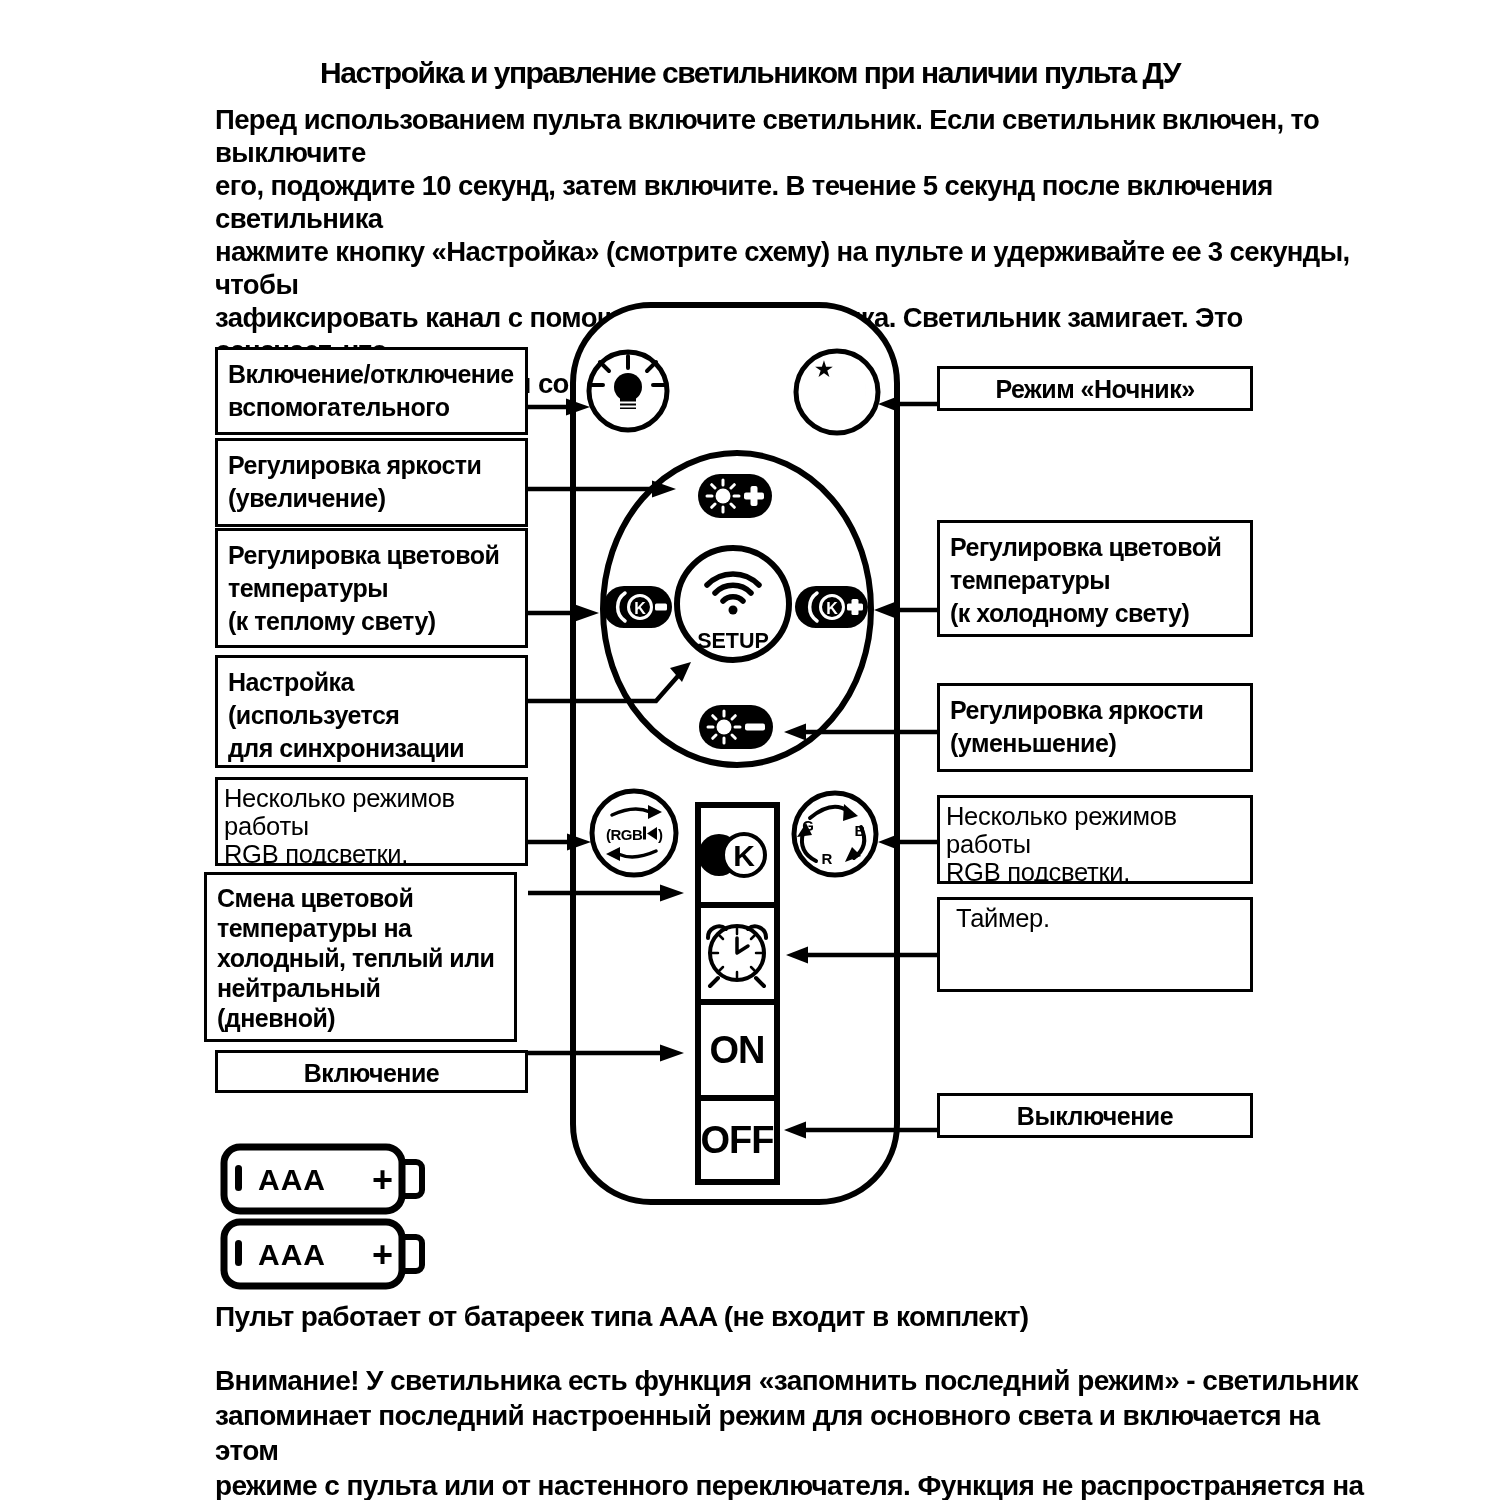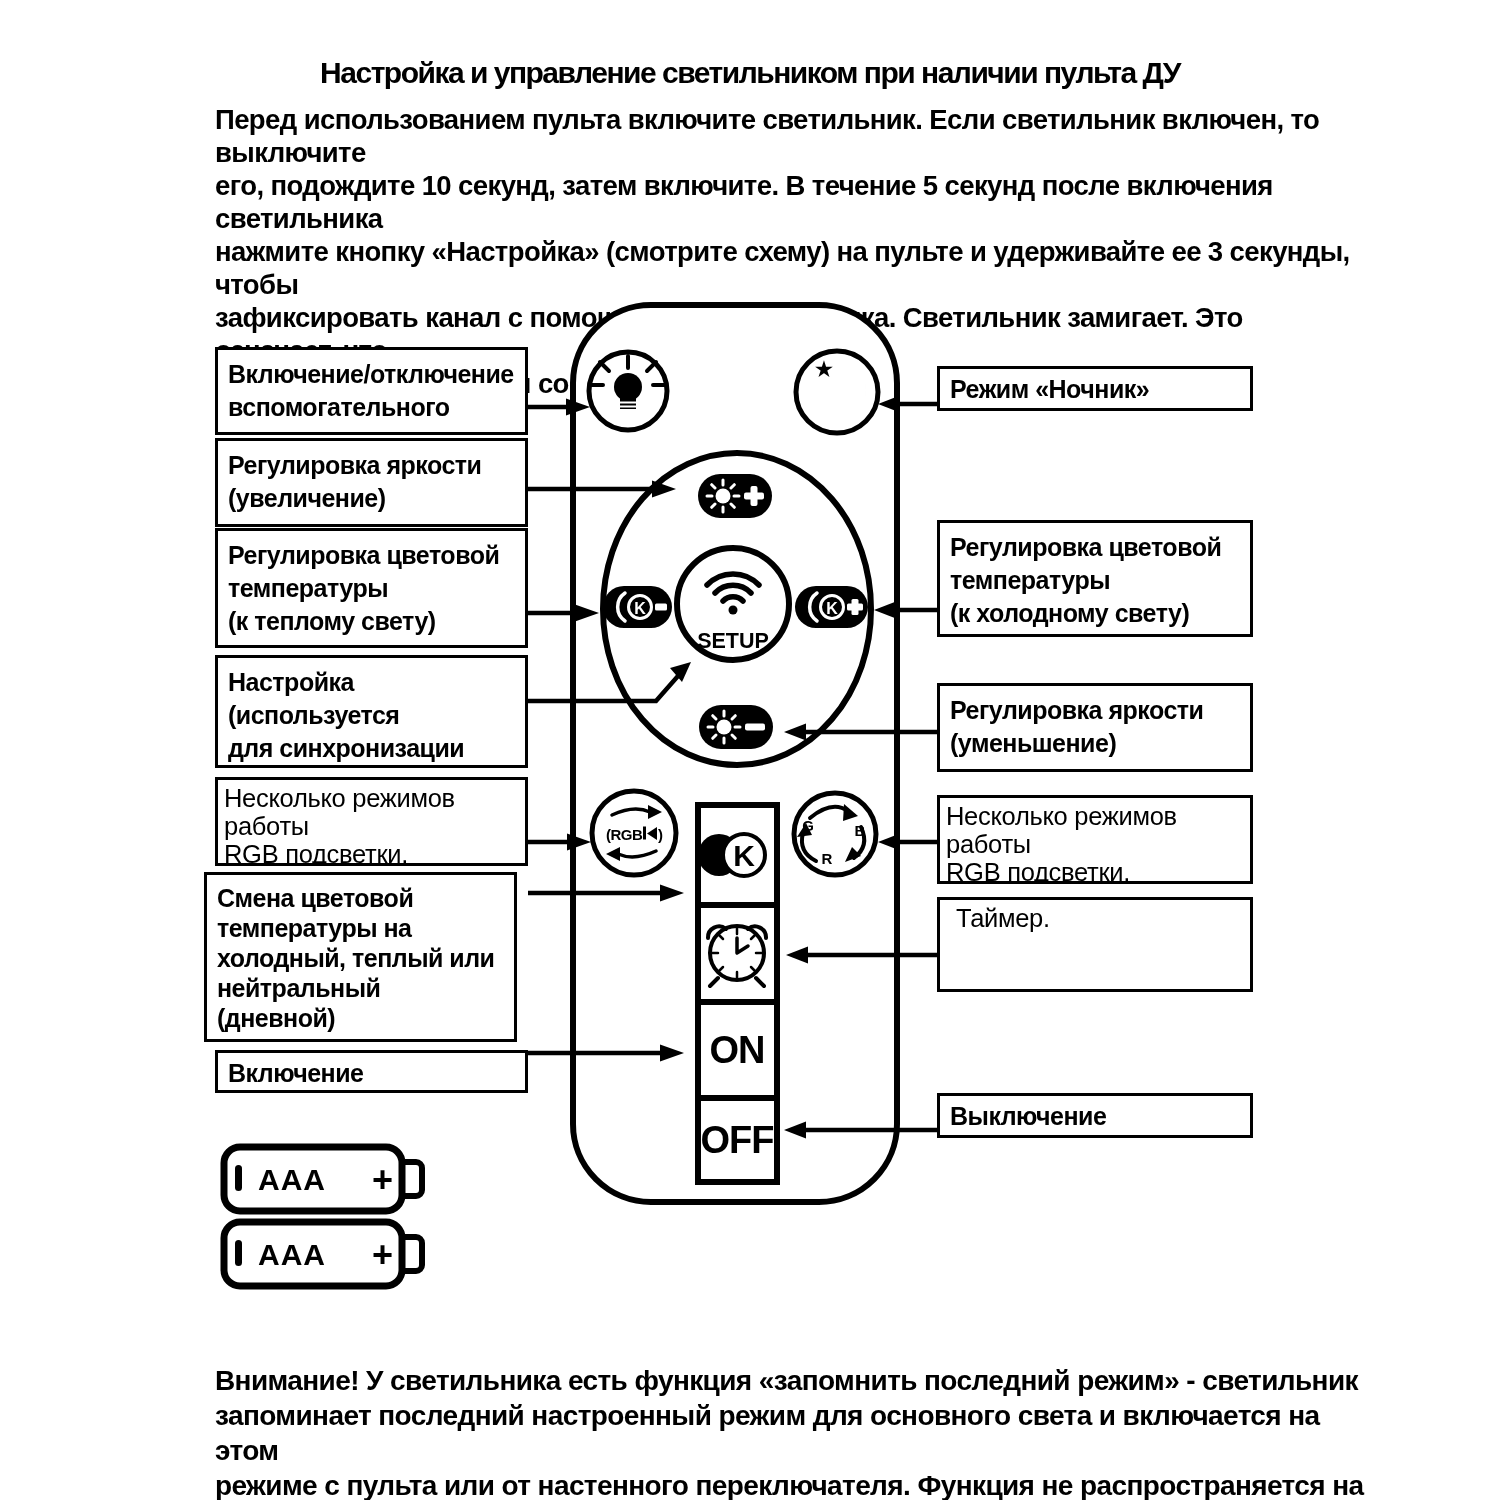--- a/index.html
+++ b/index.html
@@ -5,21 +5,21 @@
   html,body{margin:0;padding:0;background:#fff;}
   .page{position:relative;width:1500px;height:1500px;background:#fff;color:#000;
         font-family:"Liberation Sans",sans-serif;overflow:hidden;}
   .title{position:absolute;left:0;right:0;top:24px;text-align:center;
          font-size:30px;font-weight:bold;letter-spacing:-1.5px;margin-top:32px;}
   .para{position:absolute;font-weight:bold;font-size:27.5px;line-height:33px;
         white-space:pre-line;letter-spacing:-0.6px;}
   .callout{position:absolute;box-sizing:border-box;background:#fff;border:3px solid #000;
            padding:8px 10px;font-weight:bold;font-size:25px;line-height:33px;
            white-space:pre-line;letter-spacing:-0.5px;z-index:2;overflow:hidden;}
-  .callout.slim{padding:4px 10px;}
+  .callout.slim{padding:4px 10px;text-align:center;}
   .callout.regular{font-weight:normal;font-size:25.5px;line-height:28px;padding:4px 6px;letter-spacing:-0.3px;}
   svg#diagram{position:absolute;left:0;top:0;z-index:1;}
   svg text{font-family:"Liberation Sans",sans-serif;font-weight:bold;fill:#000;}
   .t-setup{font-size:21.5px;}
   .t-onoff{font-size:38px;letter-spacing:-1px;}
   .t-k{font-size:16px;fill:#fff;}
   .t-kbig{font-size:30px;}
   .t-rgb{font-size:15px;letter-spacing:-0.5px;}
   .t-letter{font-size:15px;}
   .t-star{font-size:20px;}
@@ -241,19 +241,20 @@
 температуры
 (к холодному свету)</div>
   <div class="callout" style="left:937px;top:683px;width:316px;height:89px">Регулировка яркости
 (уменьшение)</div>
   <div class="callout regular" style="left:937px;top:795px;width:316px;height:89px">Несколько режимов работы
 RGB подсветки.
 Ручная настройка.</div>
   <div class="callout regular" style="left:937px;top:897px;width:316px;height:95px;padding:4px 16px">Таймер.</div>
   <div class="callout slim" style="left:937px;top:1093px;width:316px;height:45px">Выключение светильника</div>
 
+  <div class="para" style="left:215px;top:1300px;width:1150px;font-size:28px">Пульт работает от батареек типа AAA (не входит в комплект)</div>
 
   <div class="para" style="left:215px;top:1363px;width:1150px;font-size:28px;line-height:35px">Внимание! У светильника есть функция «запомнить последний режим» - светильник
 запоминает последний настроенный режим для основного света и включается на этом
 режиме с пульта или от настенного переключателя. Функция не распространяется на
 вспомогательный свет.</div>
 
 </div>
 
 </body></html>

